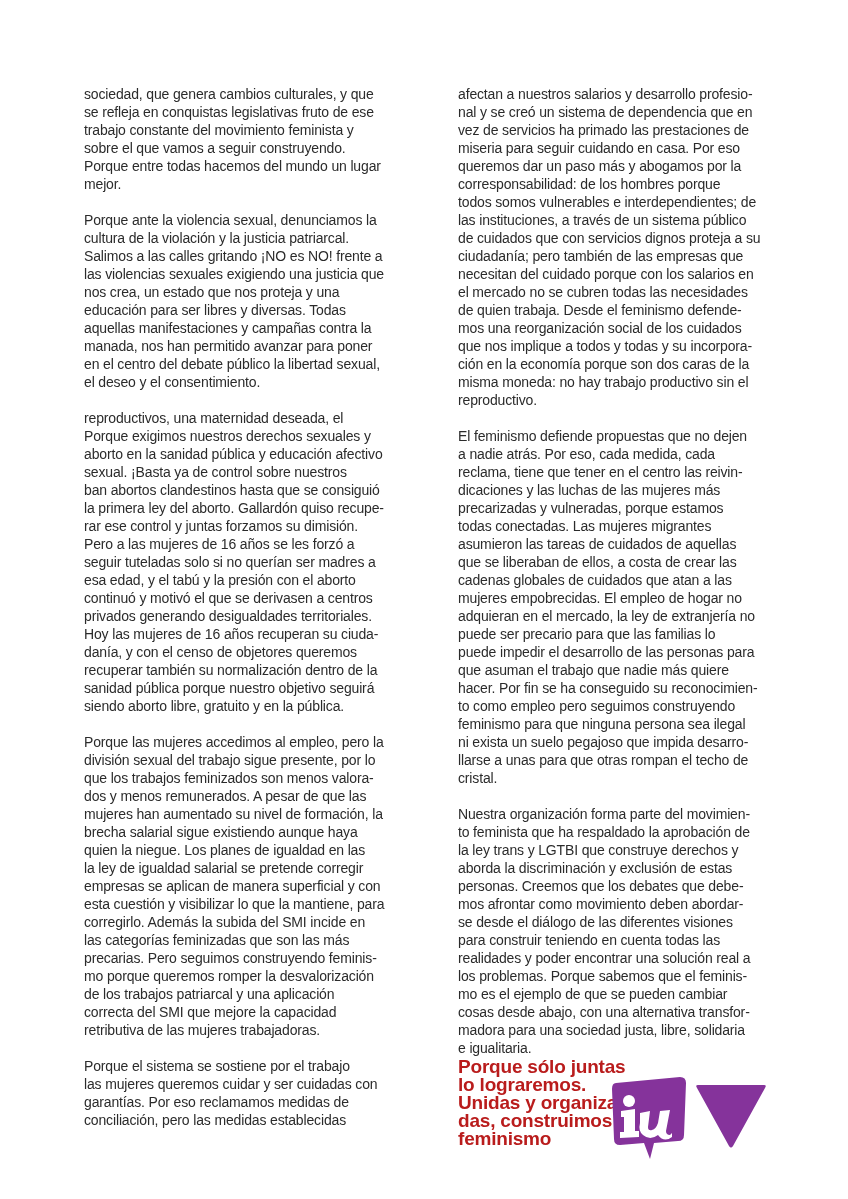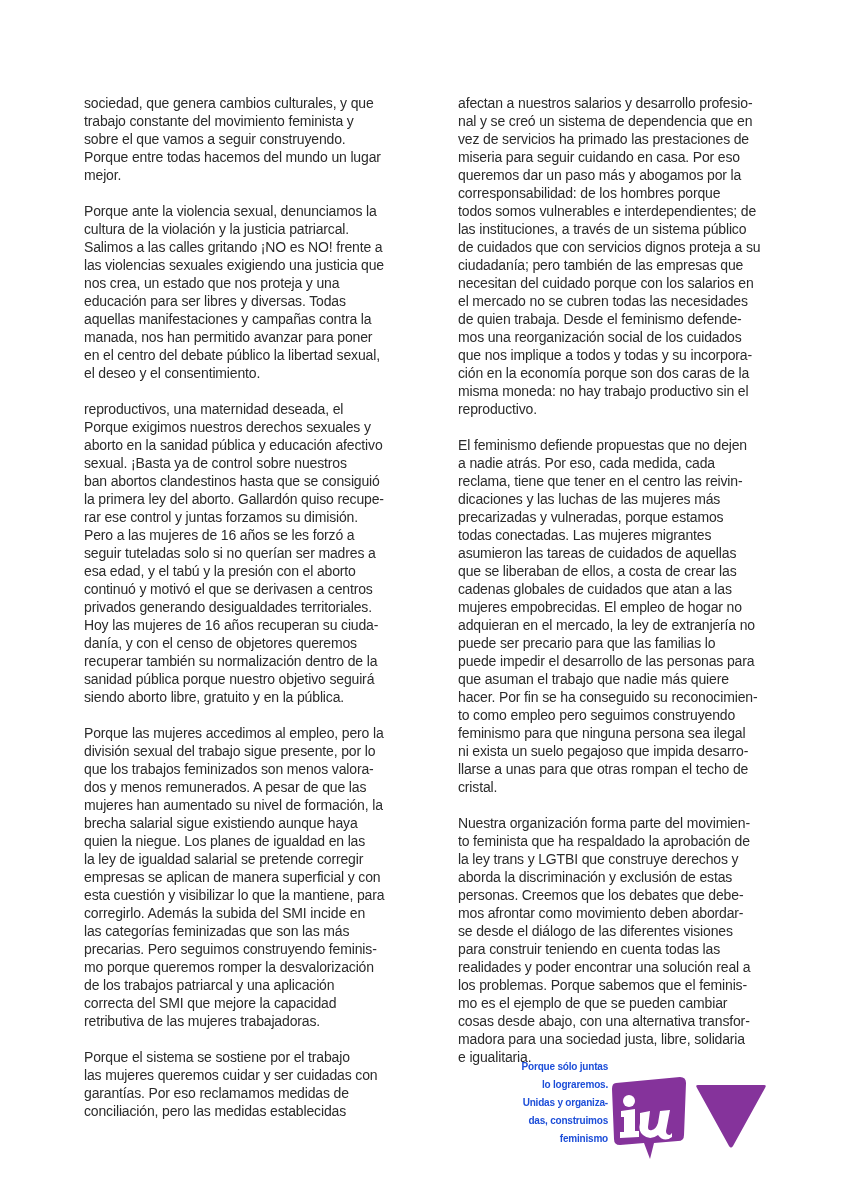--- a/index.html
+++ b/index.html
@@ -1,34 +1,35 @@
 <!DOCTYPE html>
 <html><head>
 <meta charset="utf-8">
 <style>
   html, body { margin: 0; padding: 0; background: #ffffff; }
   body { width: 848px; height: 1199px; position: relative; overflow: hidden;
          font-family: "Liberation Sans", sans-serif; color: #2b2b2b; }
   .col { position: absolute; top: 78px; width: 318px; }
   .col-left { left: 84px; }
   .col-right { left: 458px; }
-  .para { margin: 16px 0 18px 0; font-size: 14px; line-height: 18px; letter-spacing: -0.15px; white-space: normal; }
+  .para { margin: 7px 0 18px 0; font-size: 14px; line-height: 18px; letter-spacing: -0.15px; white-space: normal; }
   .line { display: block; white-space: nowrap; }
   .closing { position: absolute; left: 458px; top: 1058px; width: 150px;
-             color: #1d4ed8; font-weight: bold; font-size: 10px; line-height: 18px; letter-spacing: -0.2px; text-align: right; }
+             color: #b91c1c; font-weight: bold; font-size: 19px; line-height: 18px; letter-spacing: -0.2px; }
   .logo-wrap { position: absolute; left: 610px; top: 1075px; width: 160px; height: 90px; }
   .logo-iu { position: absolute; left: 0; top: 0; width: 78px; height: 86px; }
   .logo-triangle { position: absolute; left: 85px; top: 8px; width: 72px; height: 66px; }
 </style>
 </head>
 <body>
 
 <div class="col col-left" id="left-col">
     <p class="para">
       <span class="line">sociedad, que genera cambios culturales, y que</span>
+      <span class="line">se refleja en conquistas legislativas fruto de ese</span>
       <span class="line">trabajo constante del movimiento feminista y</span>
       <span class="line">sobre el que vamos a seguir construyendo.</span>
       <span class="line">Porque entre todas hacemos del mundo un lugar</span>
       <span class="line">mejor.</span>
     </p>
     <p class="para">
       <span class="line">Porque ante la violencia sexual, denunciamos la</span>
       <span class="line">cultura de la violación y la justicia patriarcal.</span>
       <span class="line">Salimos a las calles gritando ¡NO es NO! frente a</span>
       <span class="line">las violencias sexuales  exigiendo una justicia que</span>

